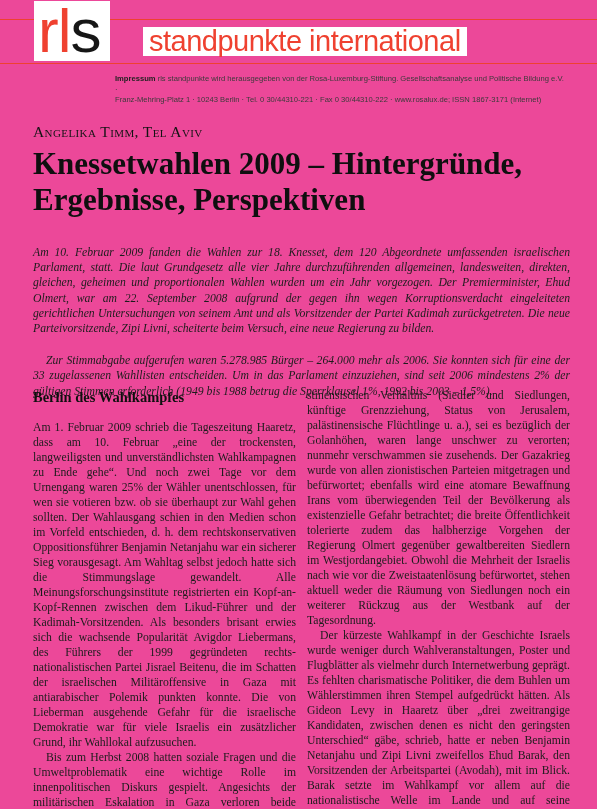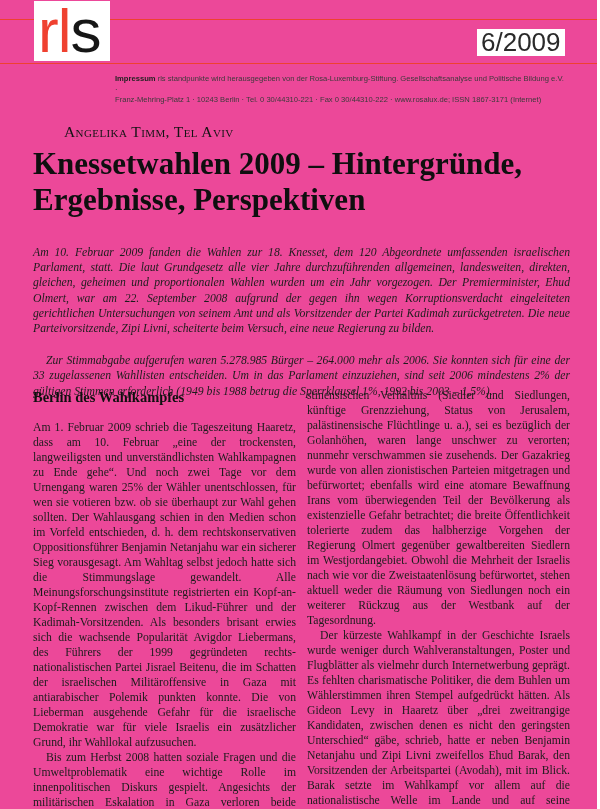--- a/index.html
+++ b/index.html
@@ -45,21 +45,21 @@
     position: absolute; left: 115px; top: 74px; width: 452px;
     font-family: "Liberation Sans", sans-serif;
     font-size: 7.6px; line-height: 10.5px; color: #3a3a3a;
   }
   .impressum b { color: #222; }
 
   
   .author {
     position: absolute; left: 33px; top: 123px;
     font-variant: small-caps;
-    font-size: 15.5px; letter-spacing: 0.4px; color: #141414; margin-left: 31px;
+    font-size: 15.5px; letter-spacing: 0.4px; color: #141414;
   }
   .title {
     position: absolute; left: 33px; top: 146px; width: 545px;
     font-size: 31px; font-weight: bold; line-height: 36px; color: #0f0f0f;
   }
 
   
   .abstract {
     position: absolute; left: 33px; top: 245px; width: 537px;
     font-style: italic; font-size: 11.7px; line-height: 15.2px;
@@ -82,21 +82,21 @@
   }
 </style>
 </head>
 <body>
 
 <div class="page">
 
   <div class="rule rule-a"></div>
   <div class="rule rule-b"></div>
   <div class="logo"><span class="red">rl</span><span class="black">s</span></div>
-  <div class="issue">6/2009</div>
+  <div class="series-title">standpunkte international</div>
 
   <div class="impressum"><b>Impressum</b><span> rls standpunkte wird herausgegeben von der Rosa-Luxemburg-Stiftung. Gesellschaftsanalyse und Politische Bildung e.V. ·</span><br><span>Franz-Mehring-Platz 1 · 10243 Berlin · Tel. 0 30/44310-221 · Fax 0 30/44310-222 · www.rosalux.de; ISSN 1867-3171 (Internet)</span></div>
 
   <div class="author">Angelika Timm, Tel Aviv</div>
   <div class="title">
     <div>Knessetwahlen 2009 – Hintergründe,</div>
     <div>Ergebnisse, Perspektiven</div>
   </div>
 
   <div class="abstract">

